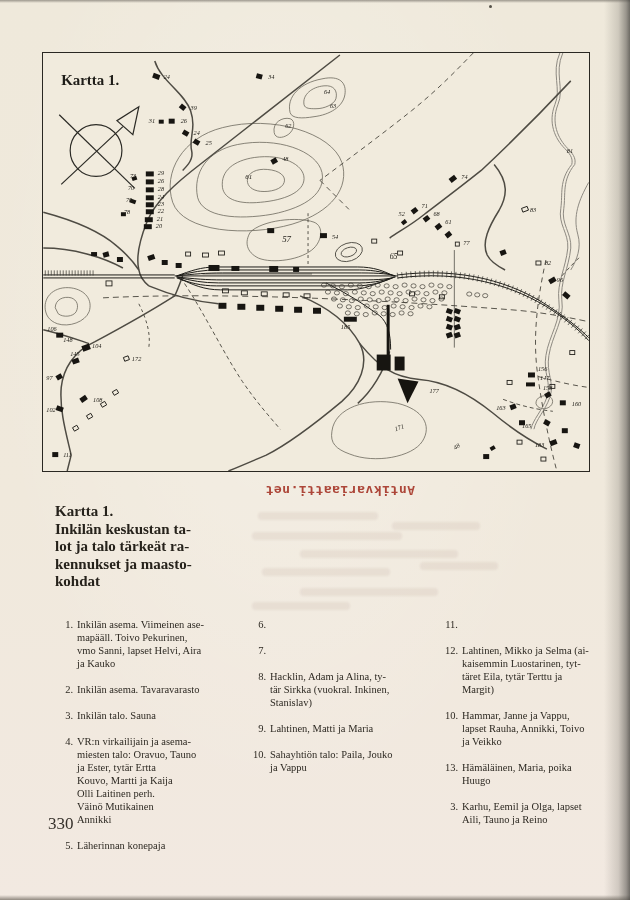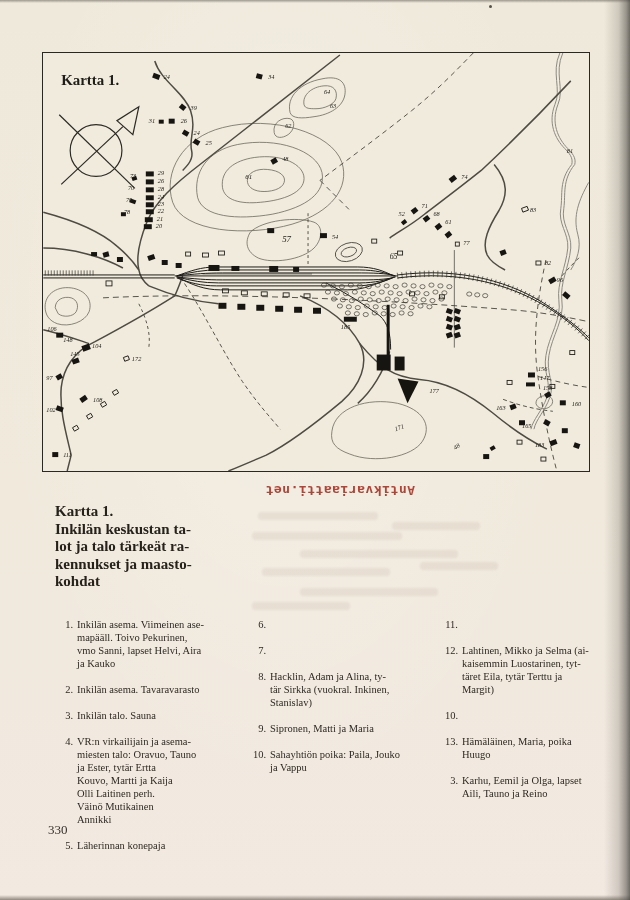--- a/index.html
+++ b/index.html
@@ -40,21 +40,21 @@
 
   .legend-col{position:absolute;top:618px;font-size:10.5px;line-height:13px;color:#2e2a23;}
   .col-0{left:56px;width:176px;}
   .col-1{left:249px;width:182px;}
   .col-2{left:437px;width:182px;}
   .legend-item{display:grid;grid-template-columns:17px 1fr;column-gap:4px;margin-bottom:13px;}
   .col-2 .legend-item{grid-template-columns:21px 1fr;}
   .legend-item .num{text-align:right;}
   .legend-item .txt{white-space:pre-line;}
 
-  .page-number{position:absolute;left:48px;top:814px;font-size:13px;color:#35302a;margin-top:8px;}
+  .page-number{position:absolute;left:48px;top:814px;font-size:17px;color:#35302a;}
 
   .ghost{position:absolute;background:rgba(178,158,140,.16);border-radius:4px;filter:blur(1px);}
 </style>
 </head>
 <body>
 
 <div class="edge-top"></div>
 <div class="edge-bottom"></div>
 <div class="edge-right"></div>
 <div class="speck" style="left:489px;top:5px;"></div>
@@ -497,41 +497,44 @@
       <span class="num">7.</span>
     </div>
     <div class="legend-item">
       <span class="num">8.</span>
       <span class="txt">Hacklin, Adam ja Alina, ty-
 tär Sirkka (vuokral. Inkinen,
 Stanislav)</span>
     </div>
     <div class="legend-item">
       <span class="num">9.</span>
-      <span class="txt">Sipronen, Matti ja Maria</span>
+      <span class="txt">Lahtinen, Matti ja Maria</span>
     </div>
     <div class="legend-item">
       <span class="num">10.</span>
-      <span class="txt">Sahayhtiön poika: Paila, Jouko
+      <span class="txt">Sahayhtiön talo: Paila, Jouko
 ja Vappu</span>
     </div>
   </div>
 <div class="legend-col col-2">
     <div class="legend-item">
       <span class="num">11.</span>
     </div>
     <div class="legend-item">
       <span class="num">12.</span>
       <span class="txt">Lahtinen, Mikko ja Selma (ai-
 kaisemmin Luostarinen, tyt-
 täret Eila, tytär Terttu ja
 Margit)</span>
     </div>
     <div class="legend-item">
       <span class="num">10.</span>
+      <span class="txt">Hammar, Janne ja Vappu,
+lapset Rauha, Annikki, Toivo
+ja Veikko</span>
     </div>
     <div class="legend-item">
       <span class="num">13.</span>
       <span class="txt">Hämäläinen, Maria, poika
 Huugo</span>
     </div>
     <div class="legend-item">
       <span class="num">3.</span>
       <span class="txt">Karhu, Eemil ja Olga, lapset
 Aili, Tauno ja Reino</span>

